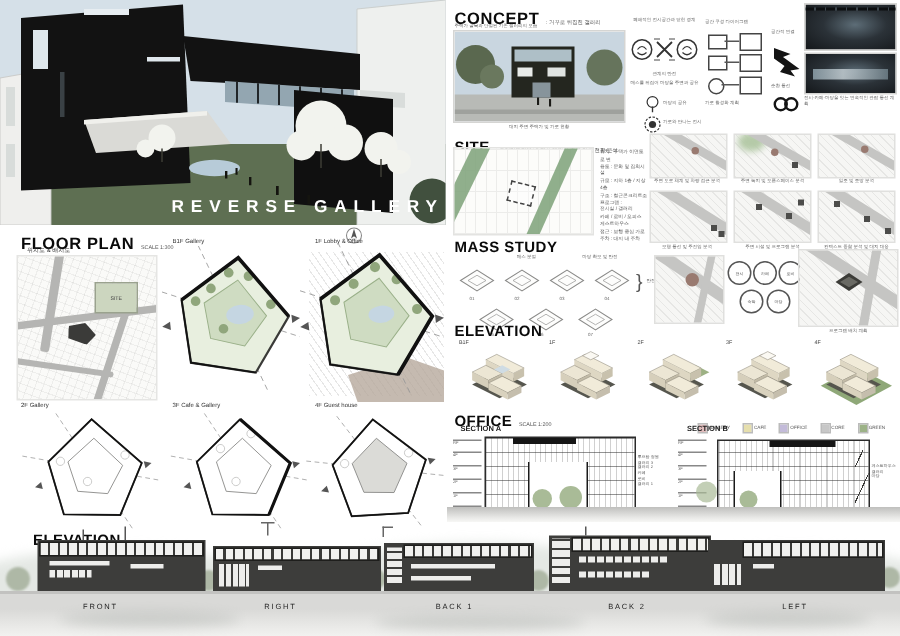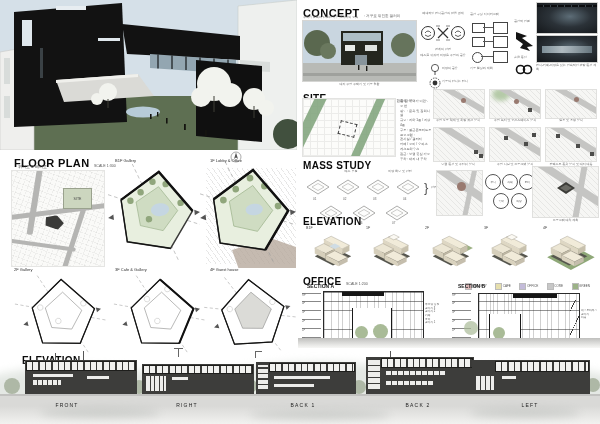--- a/index.html
+++ b/index.html
@@ -133,20 +133,21 @@
     </g>
     <circle cx="288" cy="134" r="15" fill="#41503e"></circle>
     <g fill="#14140f">
       <rect x="150" y="114" width="1.6" height="5"></rect>
         <rect x="166" y="118" width="1.6" height="5.5"></rect>
       <rect x="184" y="124" width="1.8" height="6"></rect>
         <rect x="205" y="130" width="1.8" height="6"></rect>
       <rect x="157" y="112" width="1.4" height="4.5"></rect>
     </g>
   </svg>
+  <div class="abs hero-title">REVERSE GALLERY</div>
 
   <div class="abs" style="left:303px;top:3px">
     <span class="h1">CONCEPT</span>
     <span class="sub">: 거꾸로 뒤집힌 갤러리</span>
   </div>
   <div class="abs t3" style="left:303px;top:16px;width:112px">주택가 골목과 단절된 기존 갤러리의 모습</div>
 
   <svg class="abs frame" style="left:303px;top:21px" width="113" height="60" viewBox="0 0 113 60">
     <rect width="113" height="60" fill="#c9d6e0"></rect>
     <rect y="42" width="113" height="18" fill="#b8bab6"></rect>

